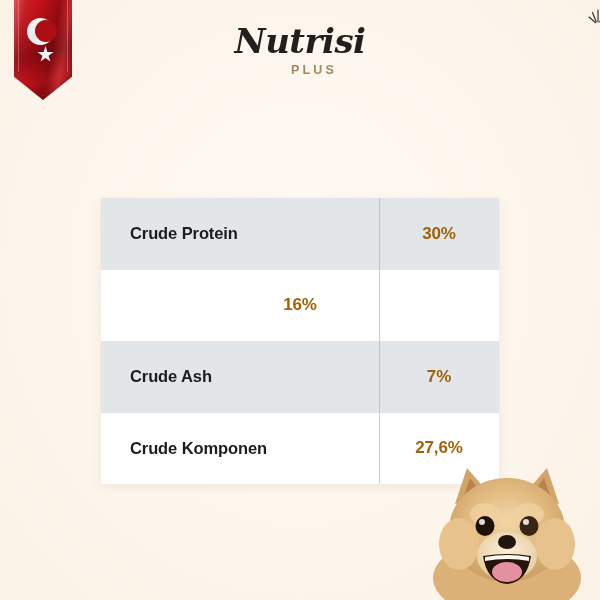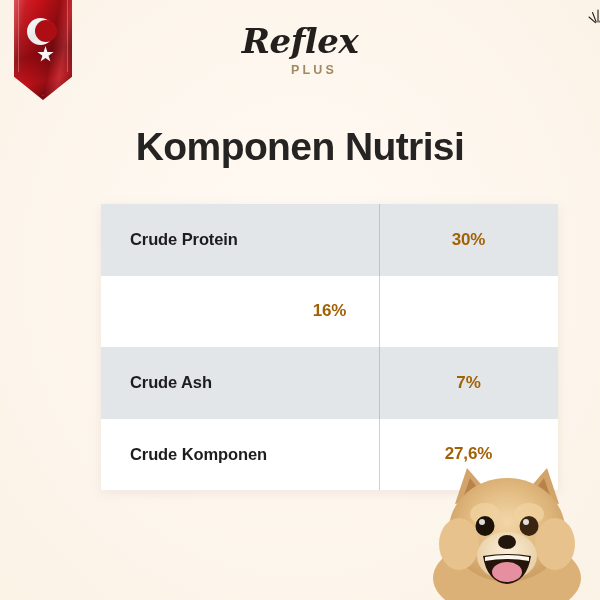--- a/index.html
+++ b/index.html
@@ -136,22 +136,22 @@
     font-weight: 700;
     letter-spacing: -0.6px;
     color: #262423;
     line-height: 1.1;
   }
 
   
   .nutrition-table {
     position: absolute;
     left: 101px;
-    top: 204px;
-    width: 457px;
+    top: 198px;
+    width: 398px;
     background: #ffffff;
     box-shadow: 0 3px 10px rgba(120,100,80,0.10);
     overflow: hidden;
   }
   .row {
     position: relative;
     display: flex;
     align-items: center;
     height: 71.5px;
     background: #ffffff;
@@ -200,36 +200,35 @@
 <div id="canvas">
 
   <div class="ribbon">
     <div class="ribbon-body"></div>
     <div class="ribbon-inner-line"></div>
     <div class="ribbon-crescent"></div>
     <div class="ribbon-star"></div>
   </div>
 
   <div class="brand">
-    <div class="brand-wordmark">Reflex</div>
+    <div class="brand-wordmark">Nutrisi</div>
     <span class="brand-sparkle">
       <svg viewBox="0 0 22 20" width="22" height="20" aria-hidden="true">
         <g stroke="#231f1c" stroke-width="1.1" stroke-linecap="round" fill="none">
           <line x1="11" y1="1" x2="11" y2="13"></line>
           <line x1="5.5" y1="3.5" x2="9.2" y2="13"></line>
           <line x1="16.5" y1="3.5" x2="12.8" y2="13"></line>
           <line x1="2" y1="8" x2="8.4" y2="13.6"></line>
           <line x1="20" y1="8" x2="13.6" y2="13.6"></line>
         </g>
       </svg>
     </span>
     <div class="brand-plus">PLUS</div>
   </div>
 
-  <div class="title">Komponen Nutrisi</div>
 
   <div class="nutrition-table">
 
     <div class="row alt">
       <div class="row-label">Crude Protein</div>
       <div class="col-divider"></div>
       <div class="row-value">30%</div>
     </div>
 
     <div class="row">

